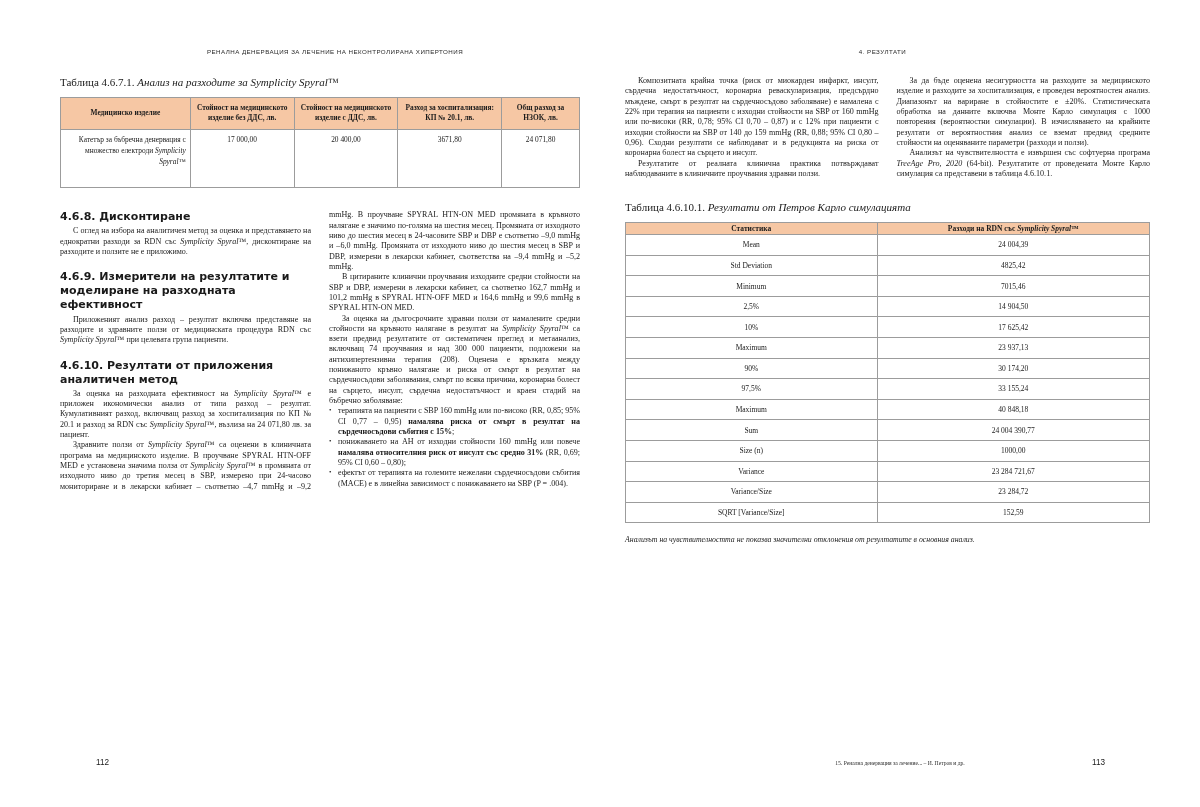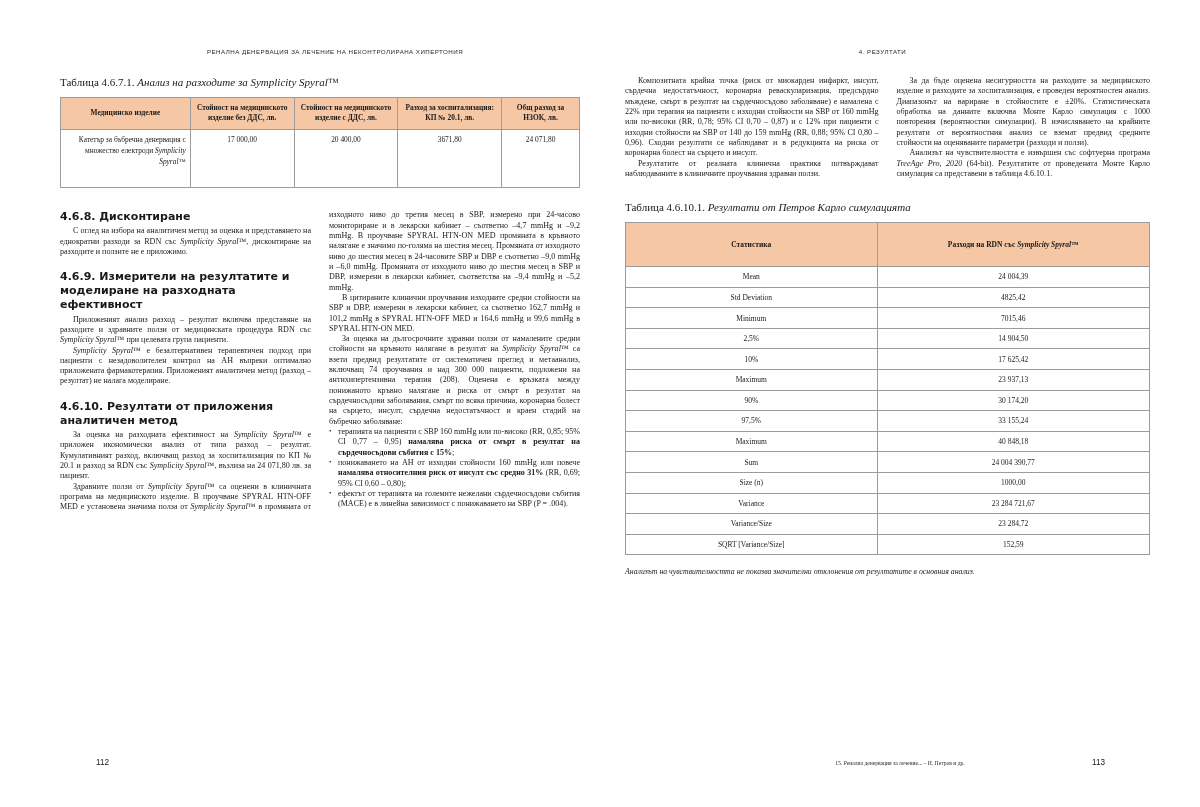--- a/index.html
+++ b/index.html
@@ -115,21 +115,21 @@
 
   table.mc-table {
     border-collapse: collapse;
     width: 100%;
     font-size: 7.5px;
   }
   table.mc-table th {
     background: #f6c7a4;
     border: 0.6px solid #9c9c9c;
     font-weight: bold;
-    padding: 17px 3px;
+    padding: 1px 3px;
     text-align: center;
   }
   table.mc-table td {
     border: 0.6px solid #9c9c9c;
     padding: 5.3px 3px;
     text-align: center;
   }
   .mc-note {
     font-size: 7.8px;
     font-style: italic;
@@ -195,21 +195,20 @@
       </table>
 
 
       <div class="cols">
 
         <h3 class="sec first">4.6.8. Дисконтиране</h3>
         <p class="bt">С оглед на избора на аналитичен метод за оценка и представянето на еднократни разходи за RDN със <i>Symplicity Spyral™</i>, дисконтиране на разходите и ползите не е приложимо.</p>
 
         <h3 class="sec">4.6.9. Измерители на резултатите и моделиране на разходната ефективност</h3>
         <p class="bt">Приложеният анализ разход – резултат включва представяне на разходите и здравните ползи от медицинската процедура RDN със <i>Symplicity Spyral™</i> при целевата група пациенти.</p>
-        <p class="bt"><i>Symplicity Spyral™</i> е безалтернативен терапевтичен подход при пациенти с незадоволителен контрол на АН въпреки оптимално приложената фармакотерапия. Приложеният аналитичен метод (разход – резултат) не налага моделиране.</p>
 
         <h3 class="sec">4.6.10. Резултати от приложения аналитичен метод</h3>
         <p class="bt">За оценка на разходната ефективност на <i>Symplicity Spyral™</i> е приложен икономически анализ от типа разход – резултат. Кумулативният разход, включващ разход за хоспитализация по КП № 20.1 и разход за RDN със <i>Symplicity Spyral™</i>, възлиза на 24 071,80 лв. за пациент.</p>
         <p class="bt">Здравните ползи от <i>Symplicity Spyral™</i> са оценени в клиничната програма на медицинското изделие. В проучване SPYRAL HTN-OFF MED е установена значима полза от <i>Symplicity Spyral™</i> в промяната от изходното ниво до третия месец в SBP, измерено при 24-часово мониториране и в лекарски кабинет – съответно –4,7 mmHg и –9,2 mmHg. В проучване SPYRAL HTN-ON MED промяната в кръвното налягане е значимо по-голяма на шестия месец. Промяната от изходното ниво до шестия месец в 24-часовите SBP и DBP е съответно –9,0 mmHg и –6,0 mmHg. Промяната от изходното ниво до шестия месец в SBP и DBP, измерени в лекарски кабинет, съответства на –9,4 mmHg и –5,2 mmHg.</p>
         <p class="bt">В цитираните клинични проучвания изходните средни стойности на SBP и DBP, измерени в лекарски кабинет, са съответно 162,7 mmHg и 101,2 mmHg в SPYRAL HTN-OFF MED и 164,6 mmHg и 99,6 mmHg в SPYRAL HTN-ON MED.</p>
         <p class="bt">За оценка на дългосрочните здравни ползи от намалените средни стойности на кръвното налягане в резултат на <i>Symplicity Spyral™</i> са взети предвид резултатите от систематичен преглед и метаанализ, включващ 74 проучвания и над 300 000 пациенти, подложени на антихипертензивна терапия (208). Оценена е връзката между понижаното кръвно налягане и риска от смърт в резултат на сърдечносъдови заболявания, смърт по всяка причина, коронарна болест на сърцето, инсулт, сърдечна недостатъчност и краен стадий на бъбречно заболяване:</p>
 
         <ul class="bullets">
           <li>терапията на пациенти с SBP 160 mmHg или по-високо (RR, 0,85; 95% CI 0,77 – 0,95) <b>намалява риска от смърт в резултат на сърдечносъдови събития с 15%</b>;</li>
           <li>понижаването на АН от изходни стойности 160 mmHg или повече <b>намалява относителния риск от инсулт със средно 31%</b> (RR, 0,69; 95% CI 0,60 – 0,80);</li>

